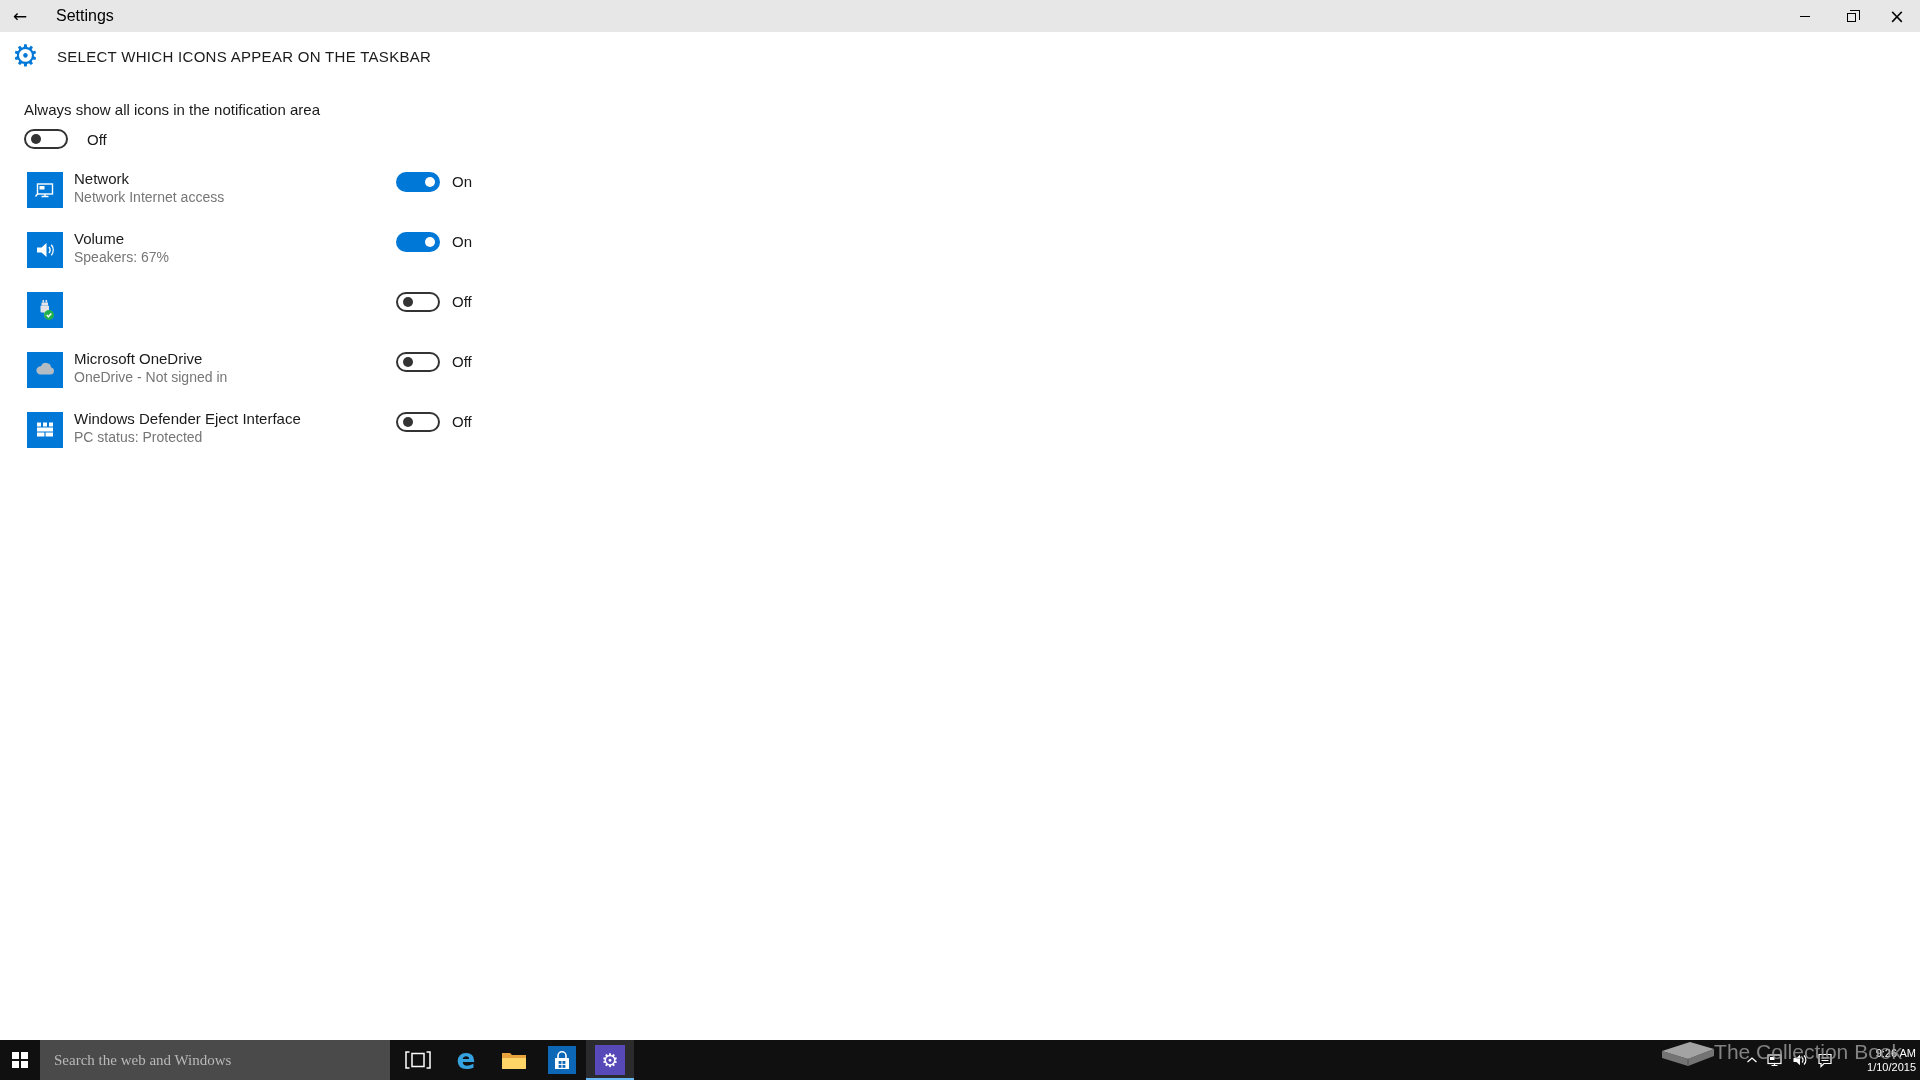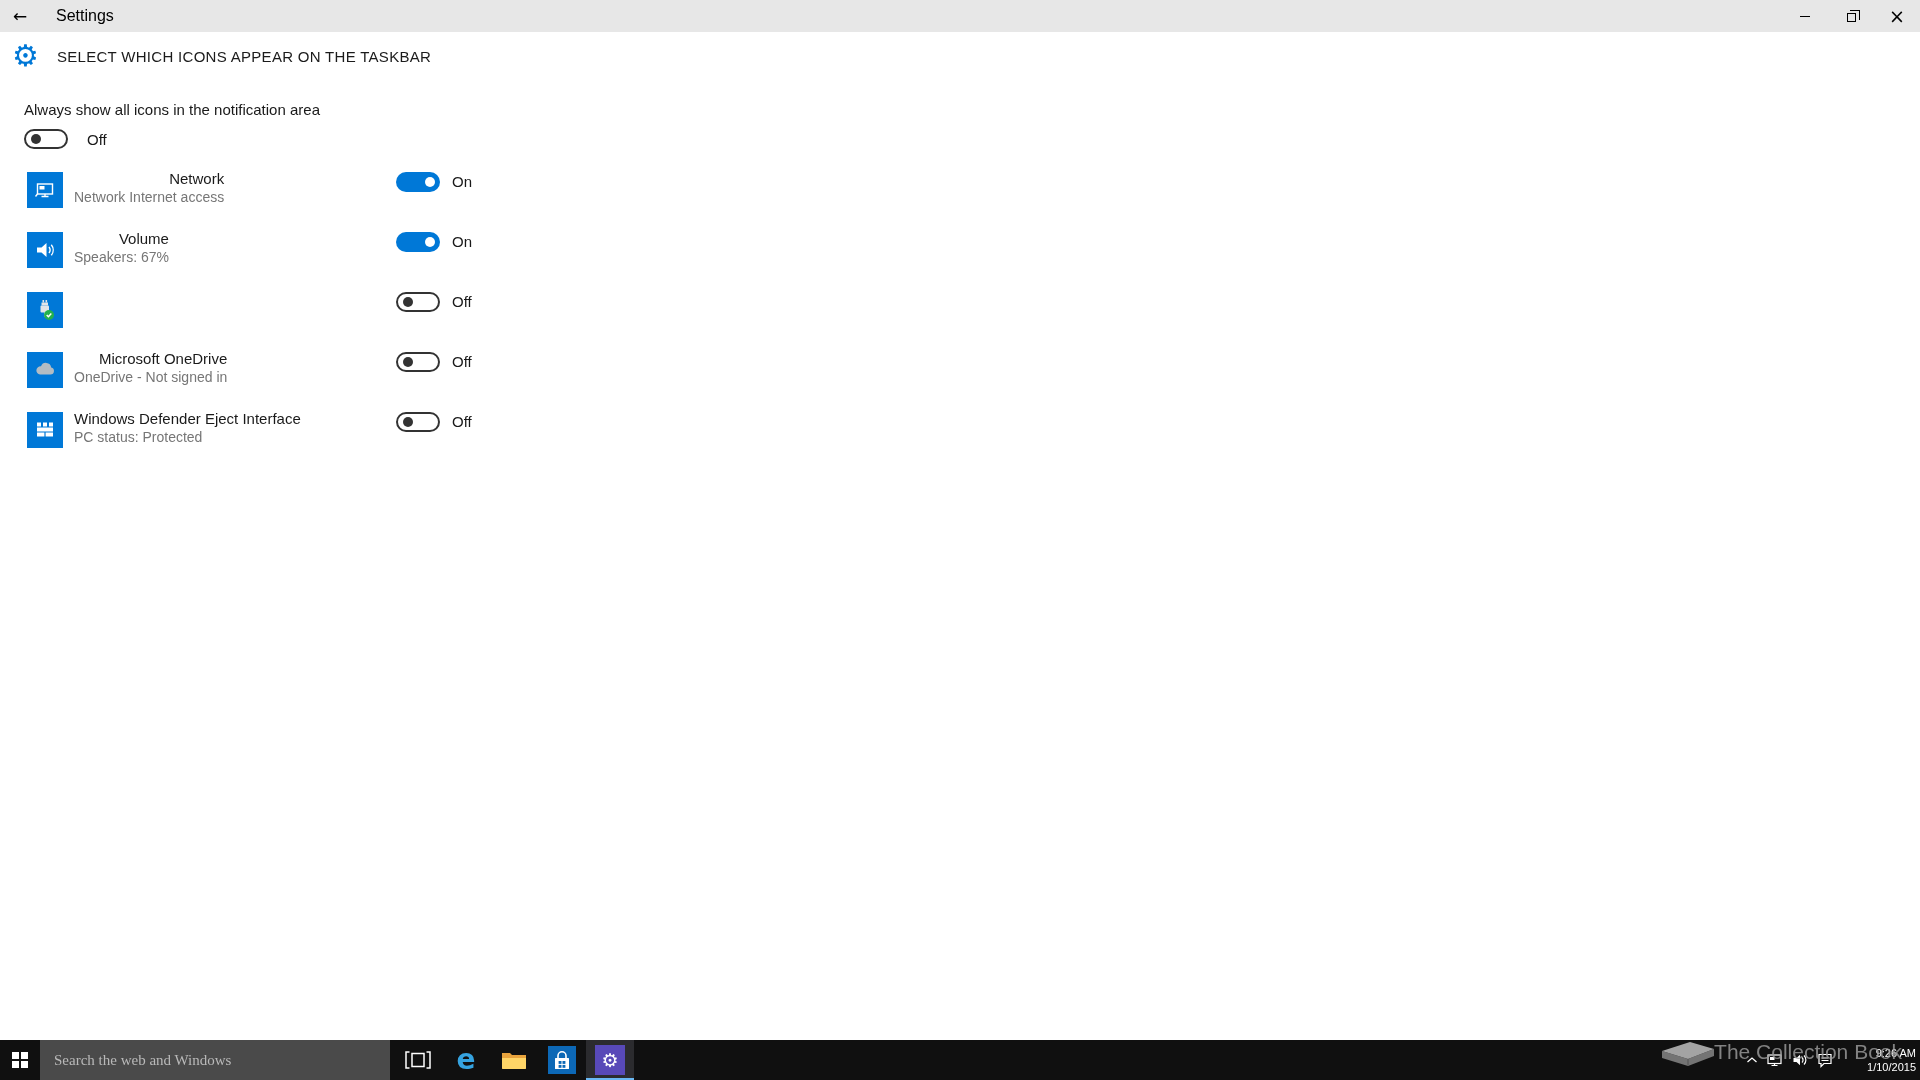--- a/index.html
+++ b/index.html
@@ -38,21 +38,21 @@
   .toggle.on .knob { width:10px; height:10px; background:#fff; right:5px; top:5px; }
   .state-label { font-size:15px; color:#191919; }
   .master-toggle-row .state-label { margin-left:19px; }
 
   
   .rows { position:absolute; left:24px; top:160px; width:520px; }
   .row { position:relative; height:60px; }
   .tile { position:absolute; left:3px; top:12px; width:36px; height:36px; background:#0078d7;
           display:flex; align-items:center; justify-content:center; }
   .row-text { position:absolute; left:50px; top:9px; }
-  .row-title { font-size:15px; color:#1a1a1a; line-height:19px;text-align:right; }
+  .row-title { font-size:15px; color:#1a1a1a; line-height:19px; }
   .row-sub { font-size:14px; color:#767676; line-height:19px; }
   .row .toggle { position:absolute; left:372px; top:12px; }
   .row .state-label { position:absolute; left:428px; top:12px; line-height:20px; }
 
   
   .taskbar { position:absolute; left:0; bottom:0; width:1920px; height:40px; background:#101010; }
   .start-btn { position:absolute; left:0; top:0; width:40px; height:40px;
                display:flex; align-items:center; justify-content:center; }
   .start-logo { display:grid; grid-template-columns:7px 7px; grid-template-rows:7px 7px; gap:1.5px; }
   .start-logo div { background:#fff; }

